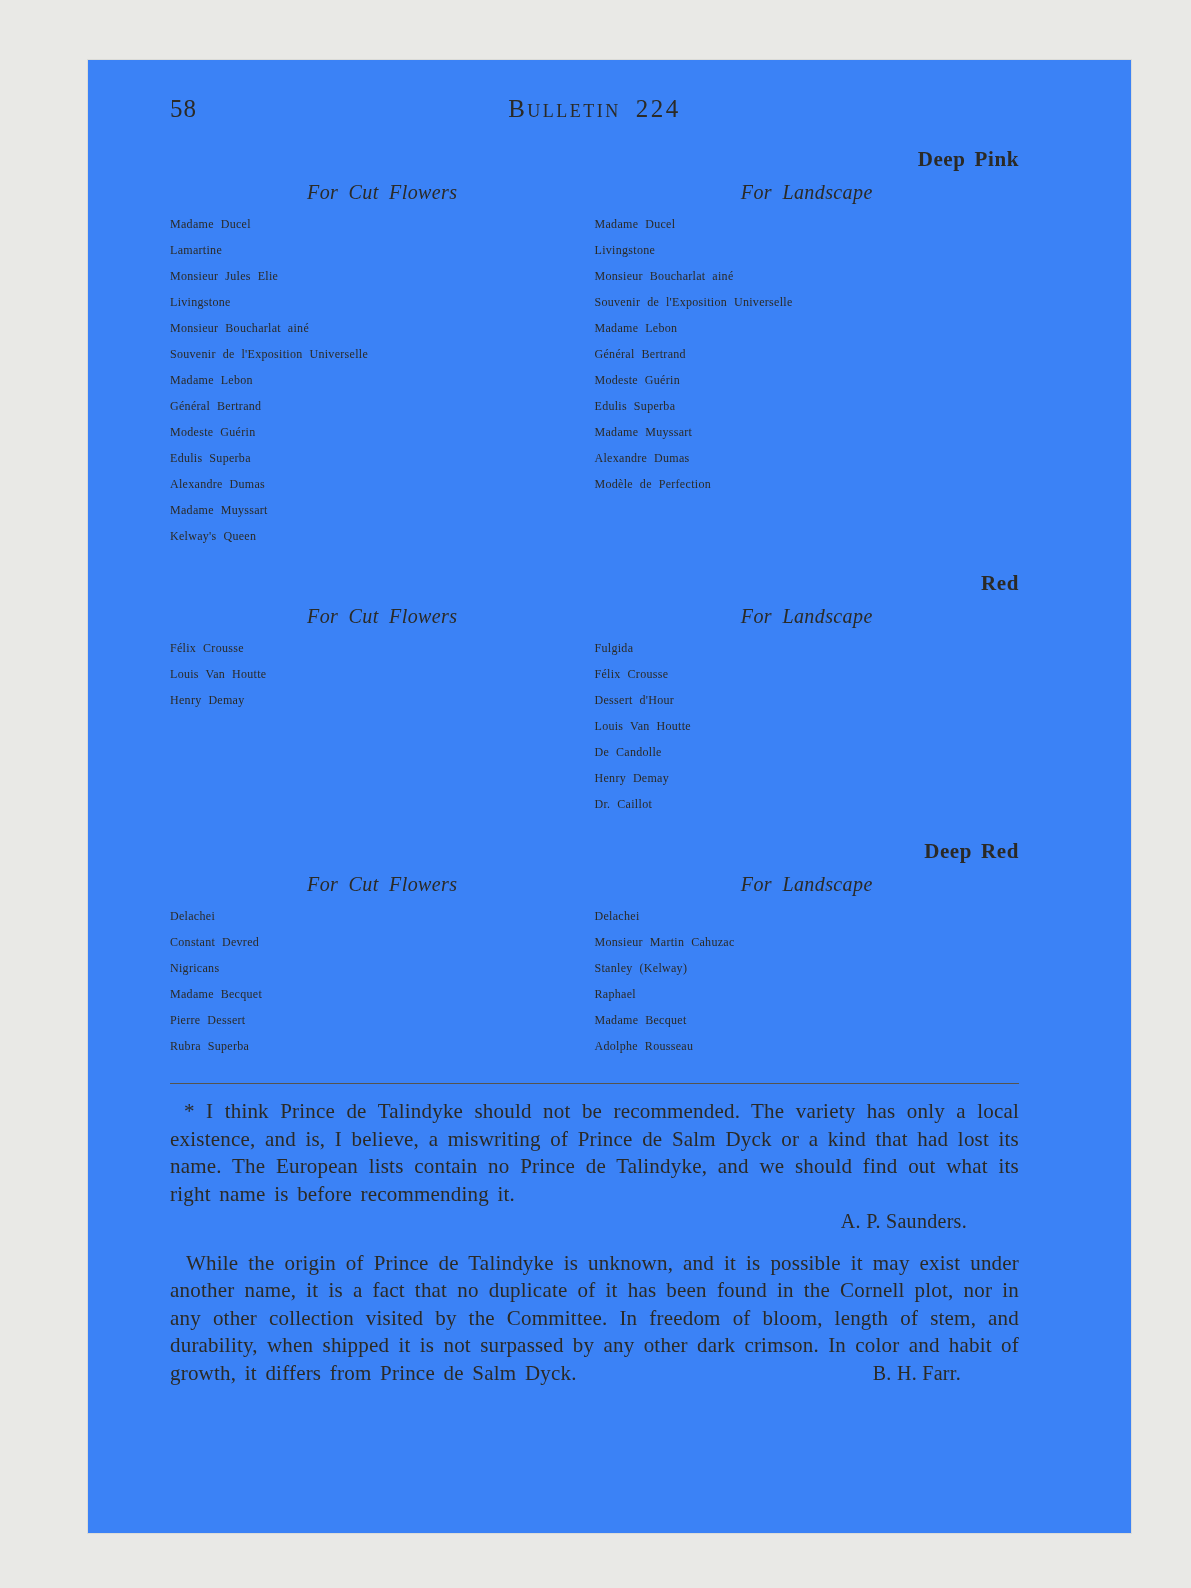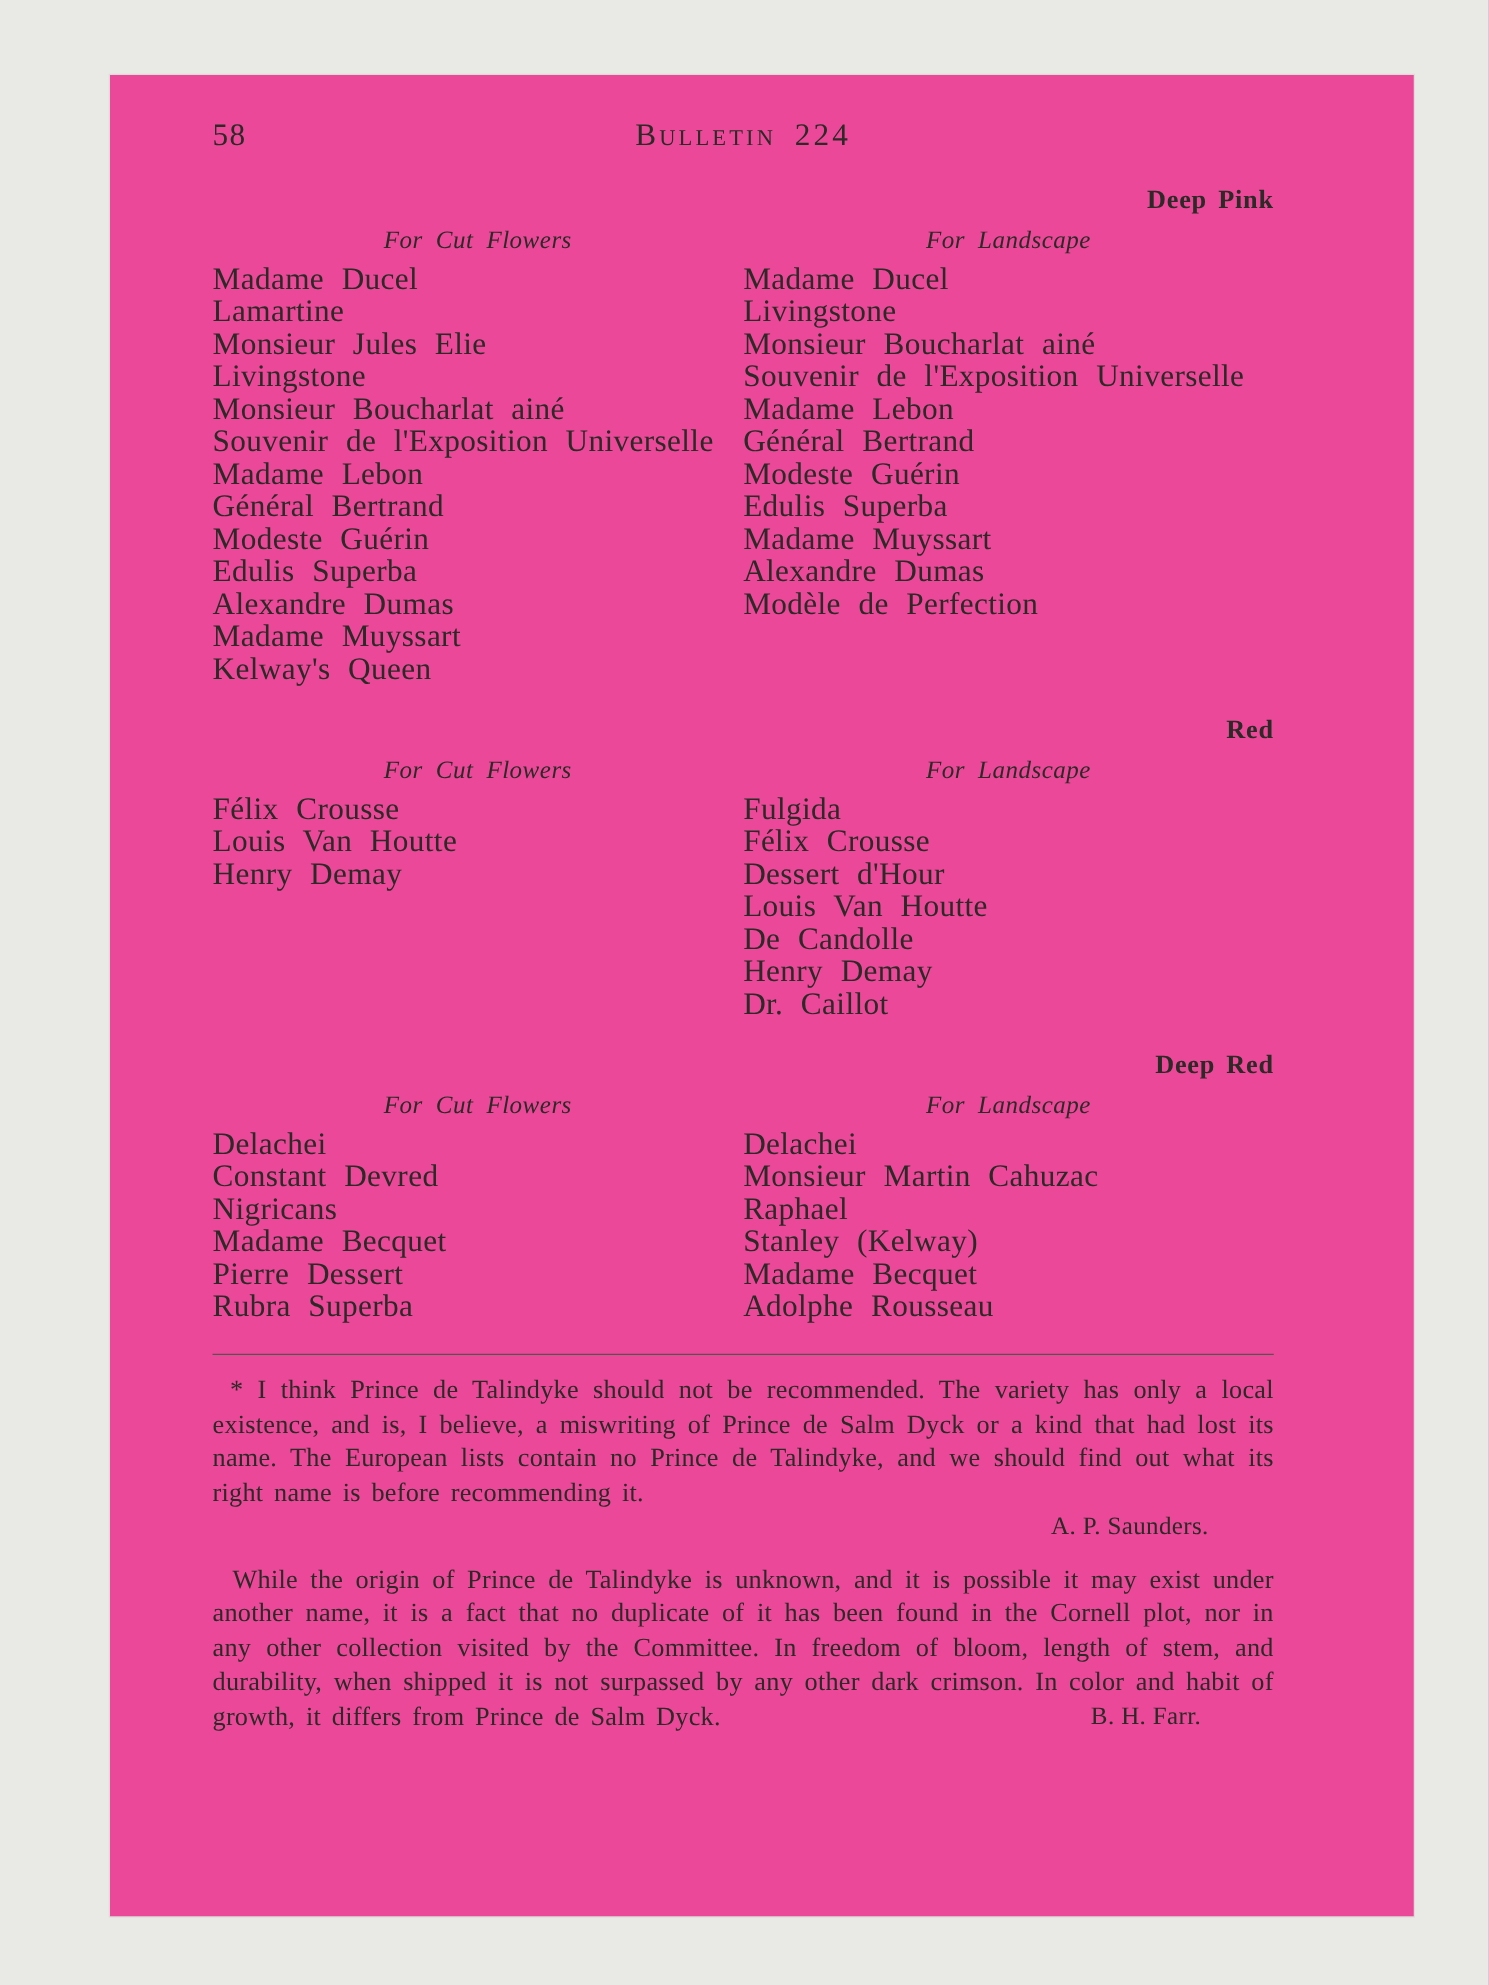--- a/index.html
+++ b/index.html
@@ -9,21 +9,21 @@
     background: #e9e9e6;
     font-family: "Liberation Serif", "DejaVu Serif", serif;
     color: #2b2a26;
     position: relative;
     overflow: hidden;
   }
   .page {
     position: absolute;
     left: 88px; top: 60px;
     width: 1043px; height: 1473px;
-    background: #ec4899;
+    background: #3b82f6;
     box-shadow: 0 0 0 1px #dcdcd8;
   }
   .content { padding: 35px 112px 0 82px; }
 
   .header-row {
     position: relative;
     text-align: center;
     height: 30px;
   }
   .page-number {
@@ -55,21 +55,21 @@
     font-style: italic;
     font-size: 20px;
     line-height: 23px;
     letter-spacing: 0.4px;
     word-spacing: 0.25em;
   }
   .variety-list {
     list-style: none;
     margin: 7px 0 0 0;
     padding: 0;
-    font-size: 25px;
+    font-size: 12px;
     line-height: 26px;
     letter-spacing: 0.3px;
     word-spacing: 0.3em;
   }
 
   .footnote-rule {
     border: none;
     border-top: 1px solid #55544f;
     margin: 24px 0 0 0;
   }
@@ -181,22 +181,22 @@
               <li>Madame Becquet</li>
               <li>Pierre Dessert</li>
               <li>Rubra Superba</li>
             </ul>
         </div>
         <div class="col">
           <div class="col-head">For Landscape</div>
           <ul class="variety-list">
               <li>Delachei</li>
               <li>Monsieur Martin Cahuzac</li>
+              <li>Stanley (Kelway)</li>
               <li>Raphael</li>
-              <li>Stanley (Kelway)</li>
               <li>Madame Becquet</li>
               <li>Adolphe Rousseau</li>
             </ul>
         </div>
       </div>
     </section>
 
     <hr class="footnote-rule">
 
     <p class="footnote">* I think Prince de Talindyke should not be recommended.  The variety has only a local existence, and is, I believe, a miswriting of Prince de Salm Dyck or a kind that had lost its name.  The European lists contain no Prince de Talindyke, and we should find out what its right name is before recommending it.</p>

